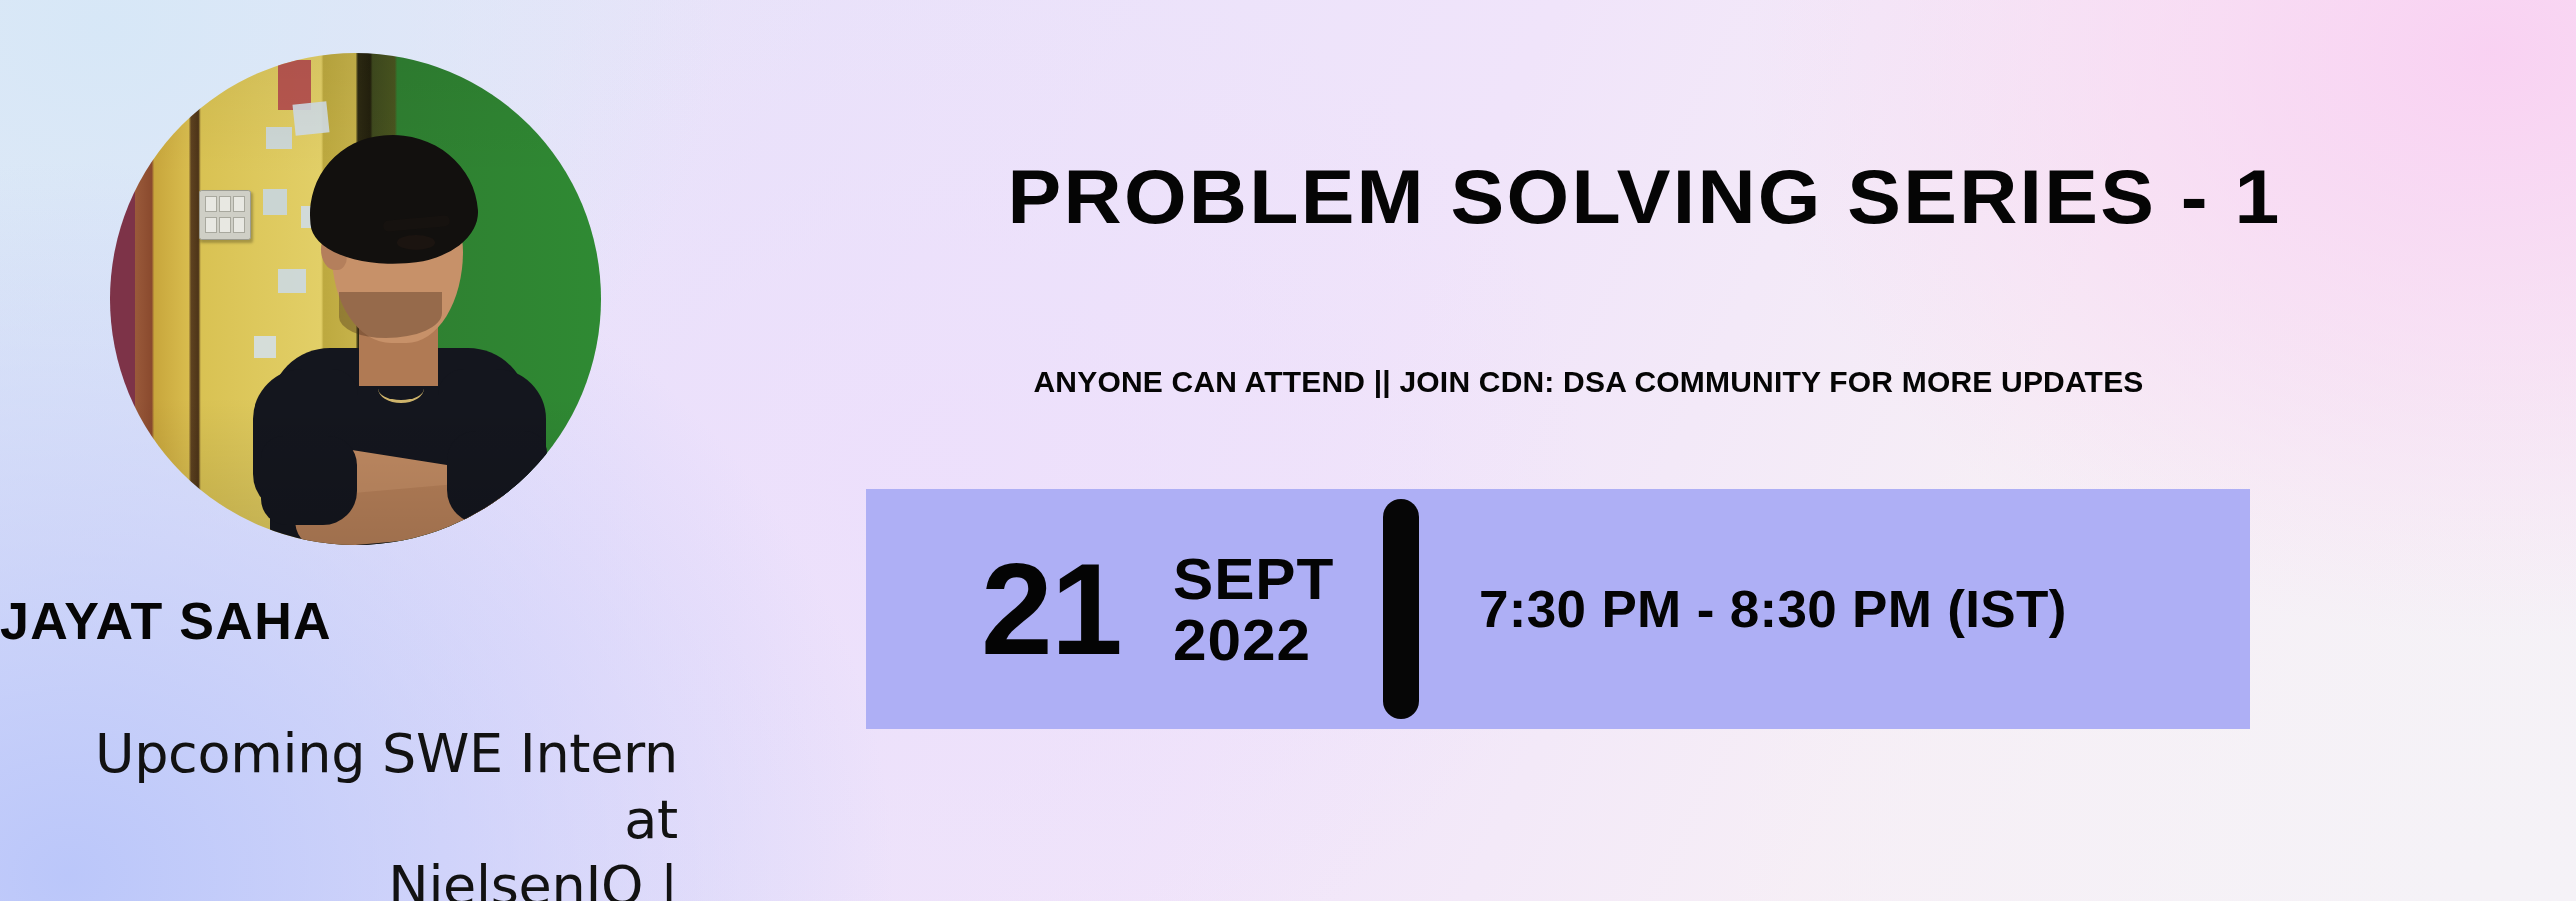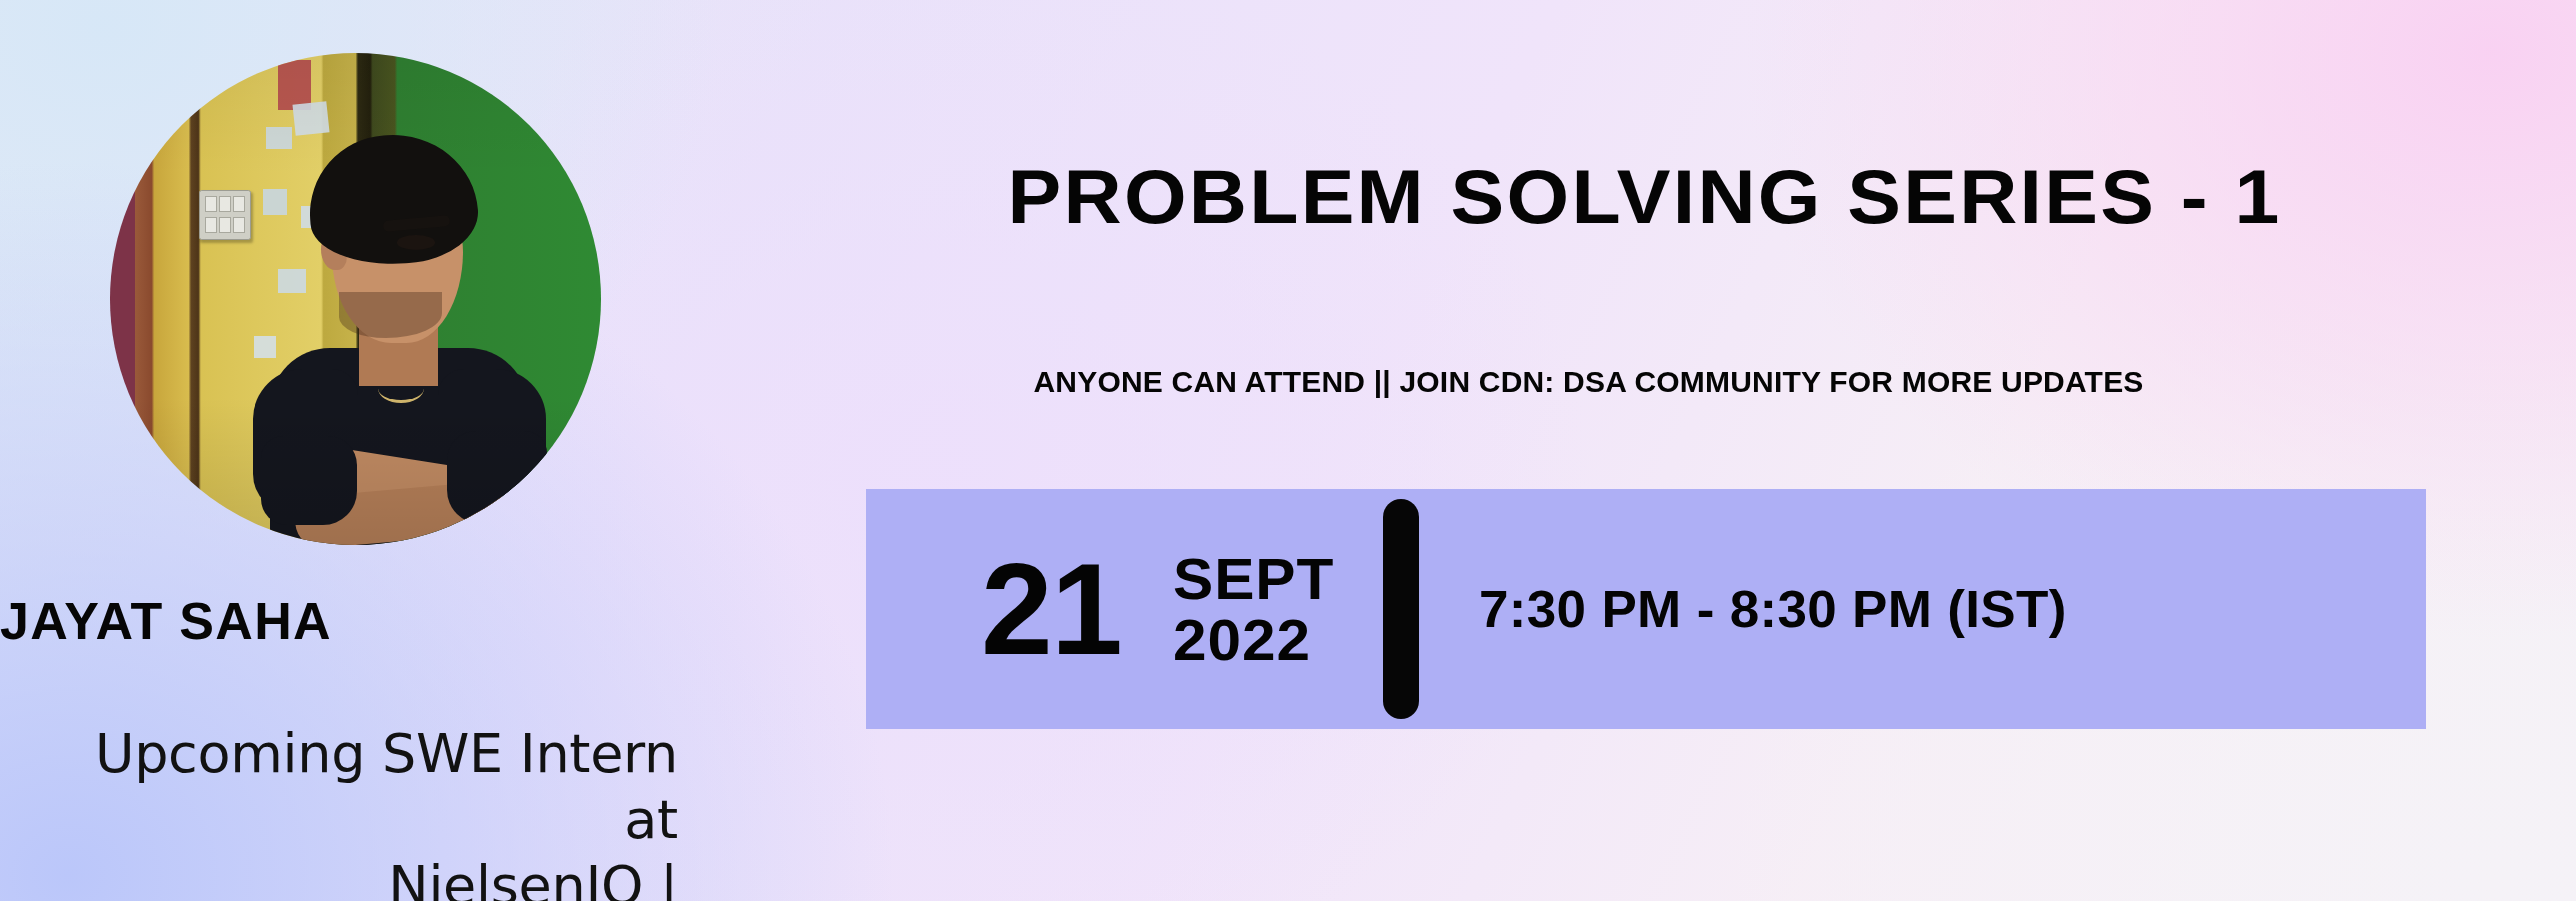--- a/index.html
+++ b/index.html
@@ -288,21 +288,21 @@
     color: #050505;
     white-space: nowrap;
     transform: scaleX(1.0);
   }
 
   
   #datetime-bar {
     position: absolute;
     left: 866px;
     top: 489px;
-    width: 1560px;
+    width: 1384px;
     height: 240px;
     background: #aeaff5;
     display: flex;
     align-items: center;
   }
 
   #day-number {
     font-family: "Liberation Sans", sans-serif;
     font-weight: 700;
     font-size: 129px;

